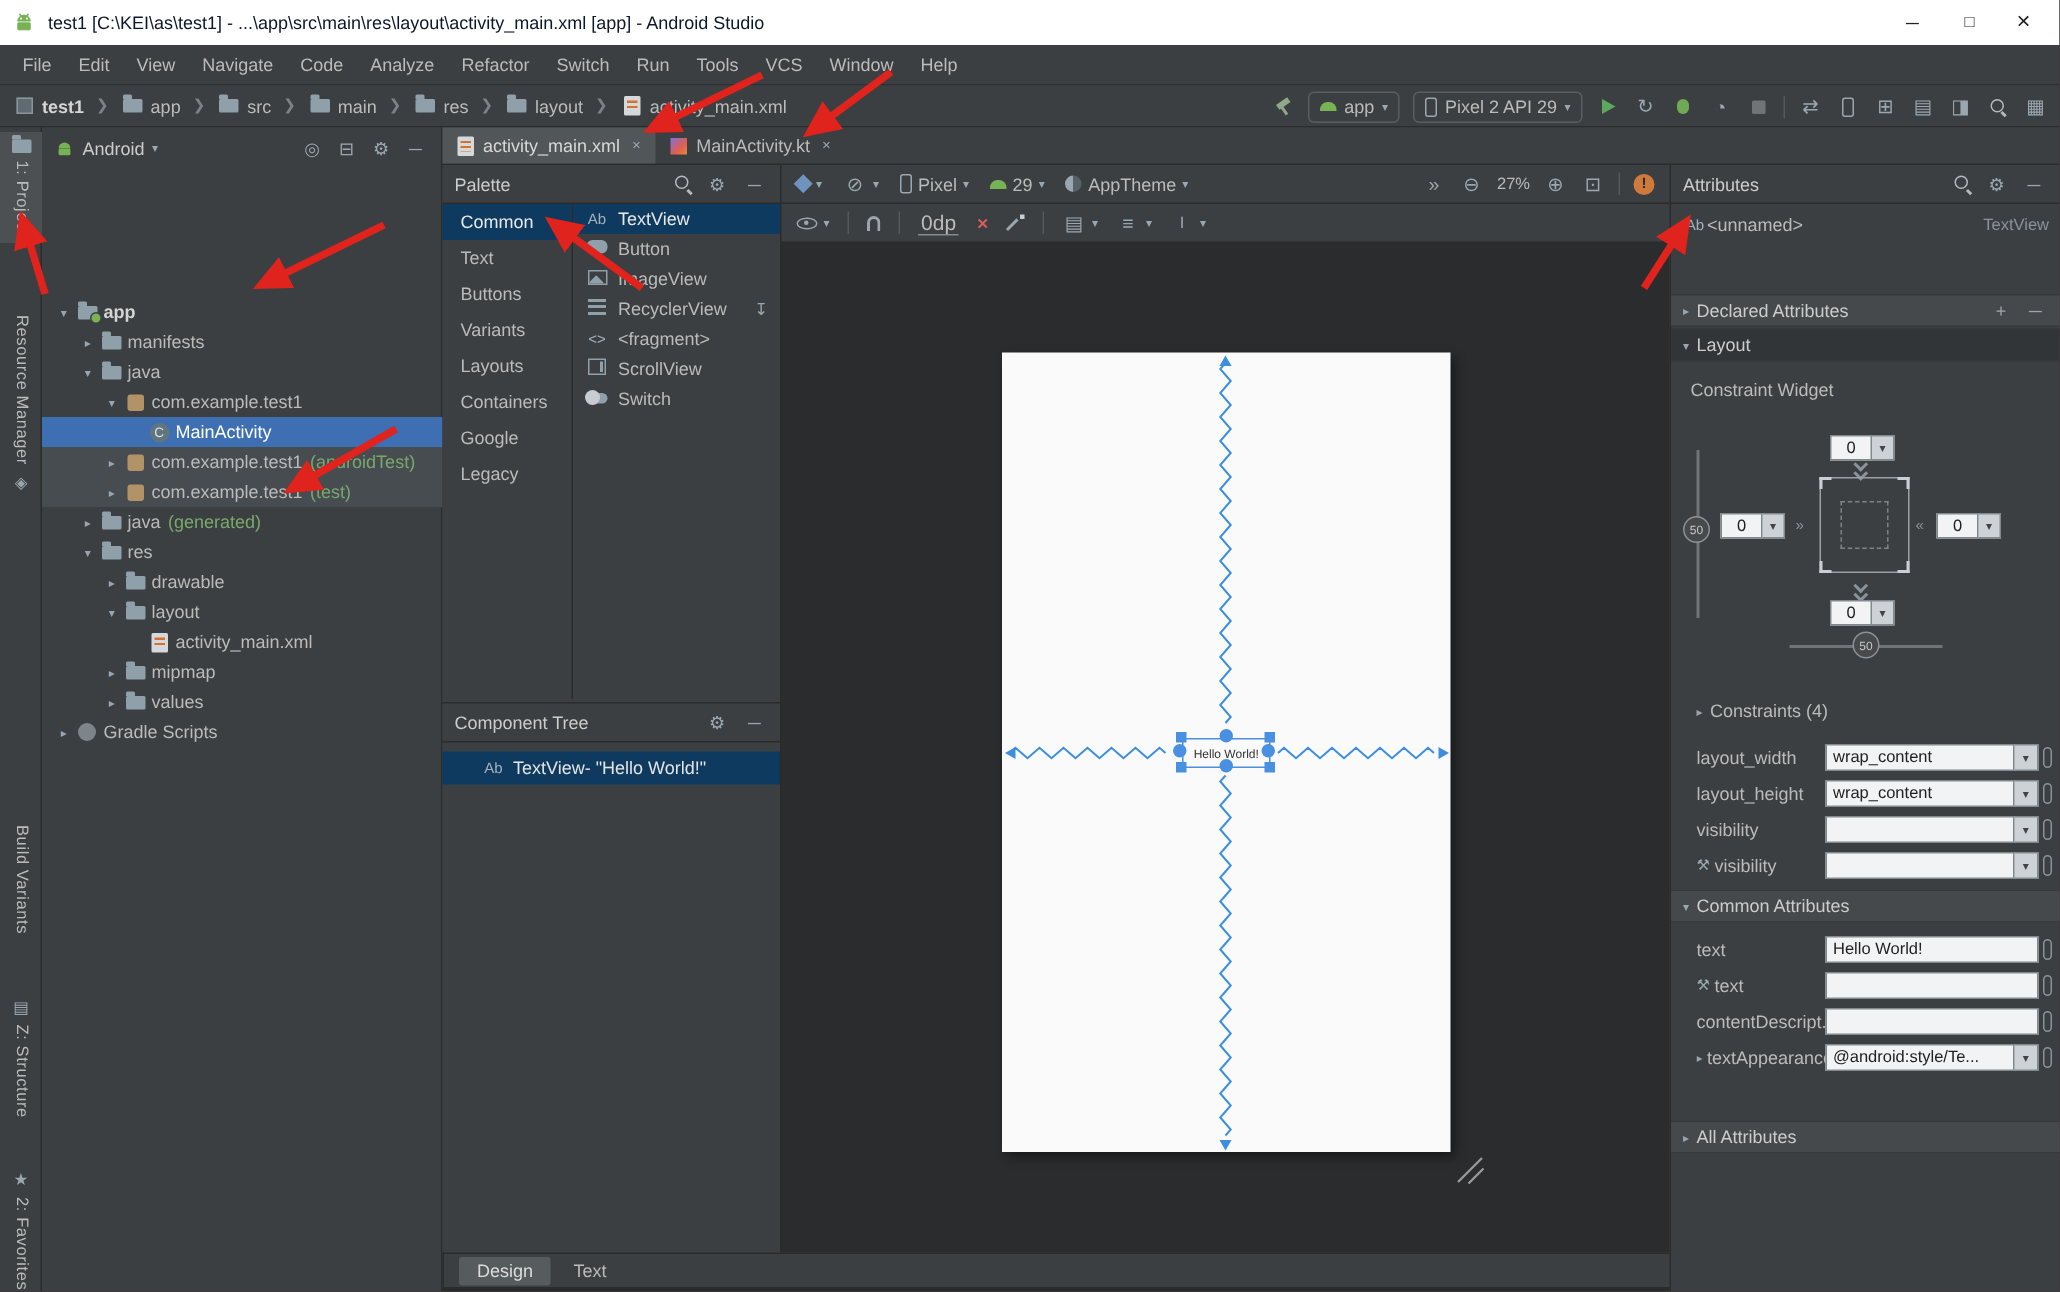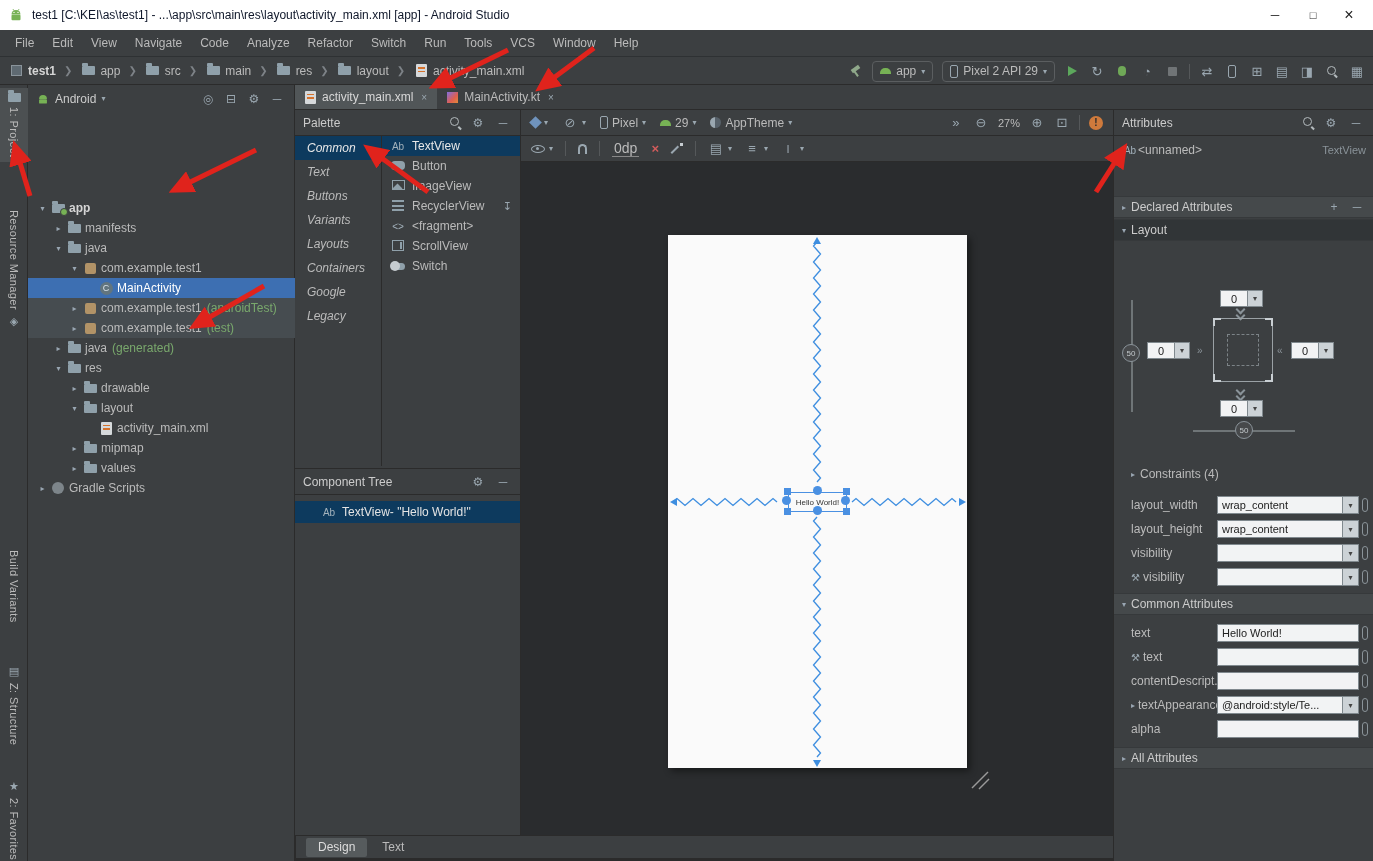--- a/index.html
+++ b/index.html
@@ -80,21 +80,21 @@
 .bold{font-weight:bold;color:#d5d5d5;}
 
 .tabstrip{position:absolute;left:295px;top:85px;width:1078px;height:25px;background:#3c3f41;border-bottom:1px solid #2b2b2b;display:flex;}
 .etab{display:flex;align-items:center;gap:6px;padding:0 10px;font-size:12px;color:#bbb;height:24px;}
 .etab.active{background:#515658;color:#d8d8d8;}
 .tabx{color:#9aa7b0;font-size:10px;margin-left:2px;}
 
 .palette{position:absolute;left:295px;top:110px;width:225px;height:358px;background:#3c3f41;}
 .panelhead{display:flex;align-items:center;height:26px;padding:0 8px;font-size:12px;color:#ccc;border-bottom:1px solid #2b2b2b;gap:7px;}
 .pcats{position:absolute;left:0;top:26px;width:87px;bottom:2px;border-right:1px solid #2b2b2b;}
-.pcat{height:24px;display:flex;align-items:center;padding-left:12px;font-size:12px;color:#bbb;font-style:italic;}
+.pcat{height:24px;display:flex;align-items:center;padding-left:12px;font-size:12px;color:#bbb;}
 .pcat.sel{background:#0d3a5e;color:#e8e8e8;}
 .pitems{position:absolute;left:87px;top:26px;right:0;bottom:2px;}
 .pitem{height:20px;display:flex;align-items:center;gap:6px;padding-left:8px;font-size:12px;color:#bbb;position:relative;}
 .pitem.sel{background:#0d3a5e;color:#e8e8e8;}
 .abico{font-size:10px;color:#a3b2bc;width:16px;flex:0 0 auto;text-align:center;}
 
 .ctree{position:absolute;left:295px;top:468px;width:225px;height:367px;background:#3c3f41;border-top:1px solid #2b2b2b;}
 .crow{height:22px;display:flex;align-items:center;gap:5px;font-size:12px;color:#bbb;white-space:nowrap;}
 .crow.sel{background:#0d3a5e;color:#e4e4e4;}
 
@@ -611,20 +611,23 @@
       <div style="flex:1"></div>
       <span class="hico">+</span>
       <span class="hico">─</span>
     </div>
 
     <div class="asect dark" style="top:109px">
       <span class="schev">▾</span>
       <span>Layout</span>
     </div>
 
+    <div class="arow" style="top:138px">
+      <span style="margin-left:-4px">Constraint Widget</span>
+    </div>
 
     <div class="track" style="left:17px;top:190px;width:2px;height:112px"></div>
     <div class="knob" style="left:8px;top:234px">50</div>
     <div class="mdd" style="left:106px;top:180px">
       <span class="v">0</span>
         <span class="d">▾</span>
     </div>
     <span class="chvd" style="left:123px;top:196px"></span>
     <span class="chvd" style="left:123px;top:202px"></span>
     <div class="cbox">
@@ -734,29 +737,20 @@
       <span class="pin"></span>
     </div>
     <div class="arow" style="top:583px">
       <span class="alab">
         <span class="schev">▸</span>
         <span>textAppearance</span>
       </span>
       <span class="fwrap">
         <span class="fld">@android:style/Te...</span>
         <span class="ddbtn">▾</span>
-      </span>
-      <span class="pin"></span>
-    </div>
-    <div class="arow" style="top:607px">
-      <span class="alab">
-          <span>alpha</span>
-        </span>
-      <span class="fwrap">
-        <span class="fld"></span>
       </span>
       <span class="pin"></span>
     </div>
 
     <div class="asect" style="top:637px">
       <span class="schev">▸</span>
       <span>All Attributes</span>
     </div>
   </div>
 

